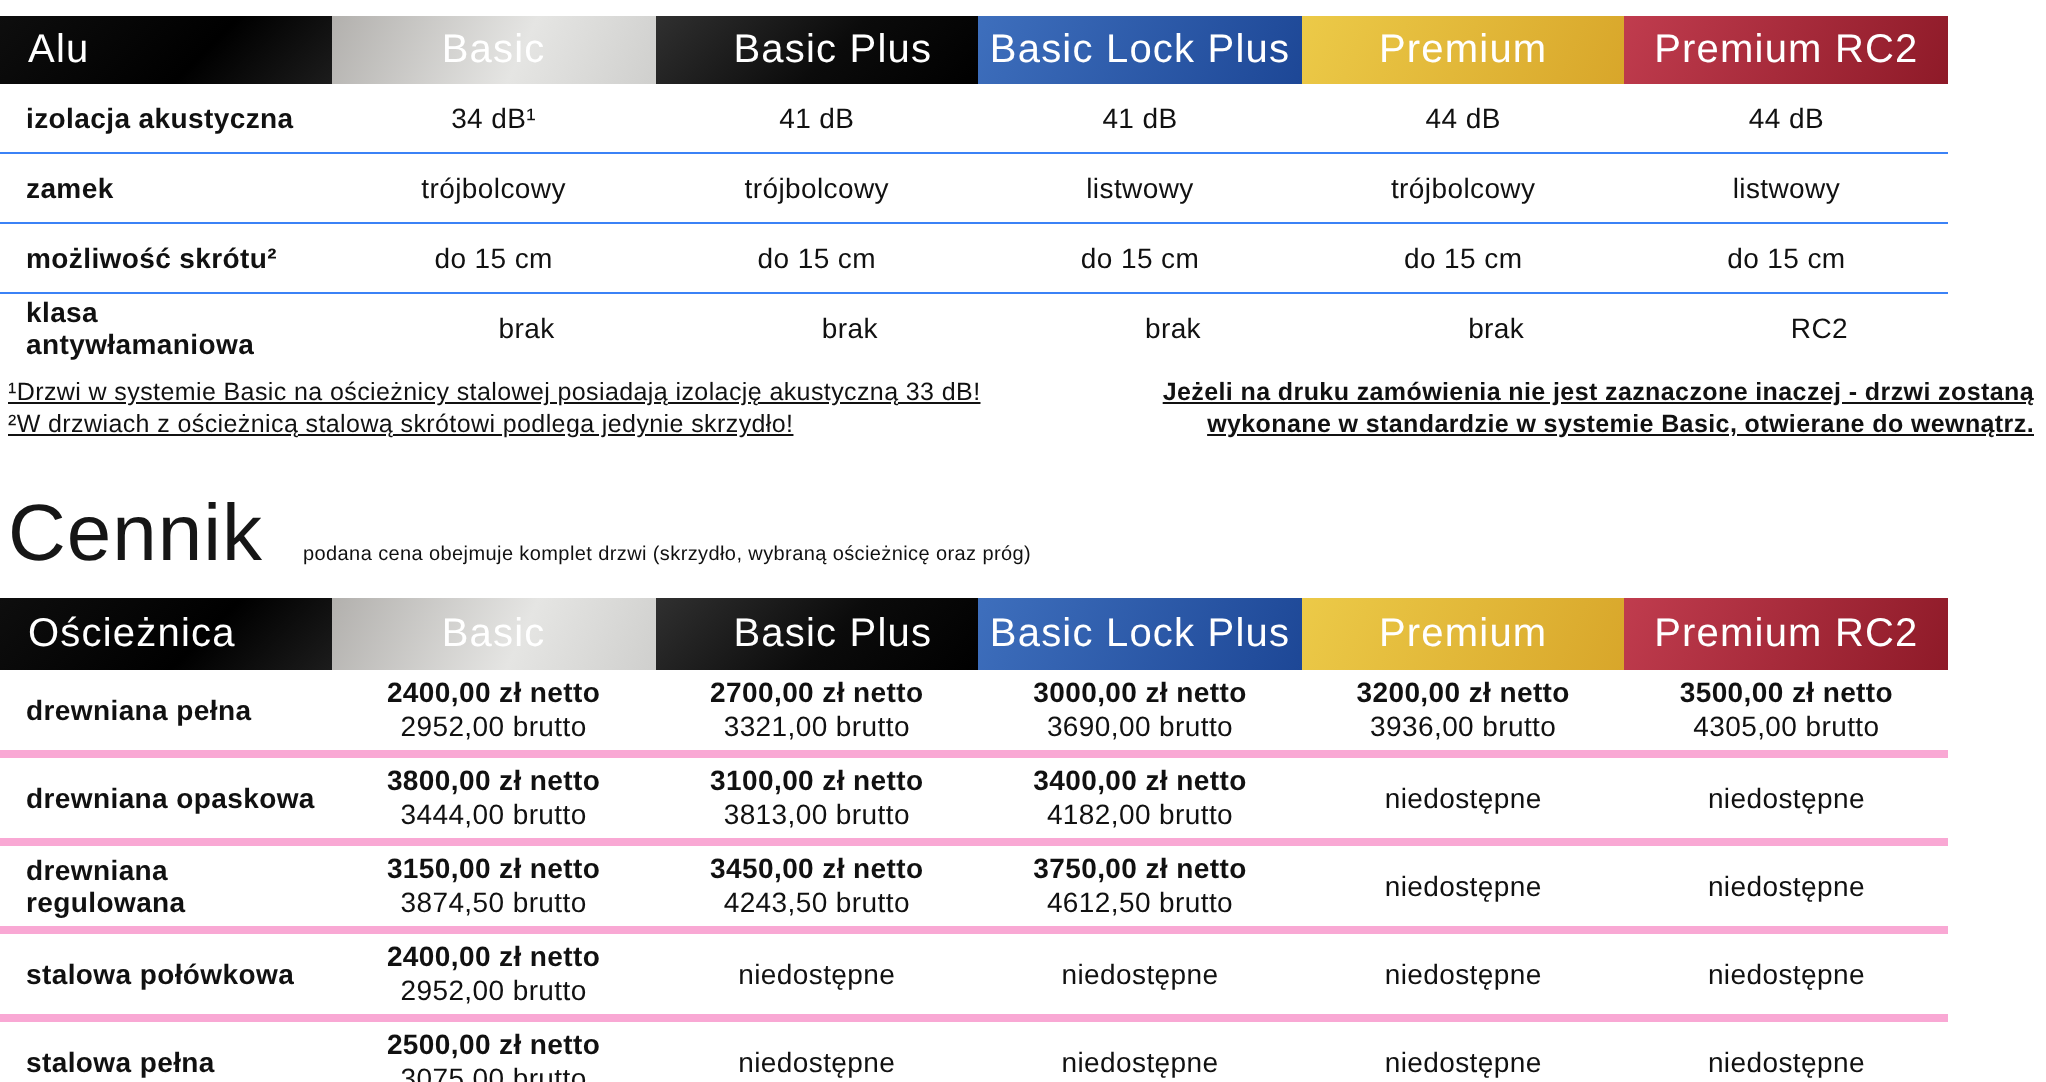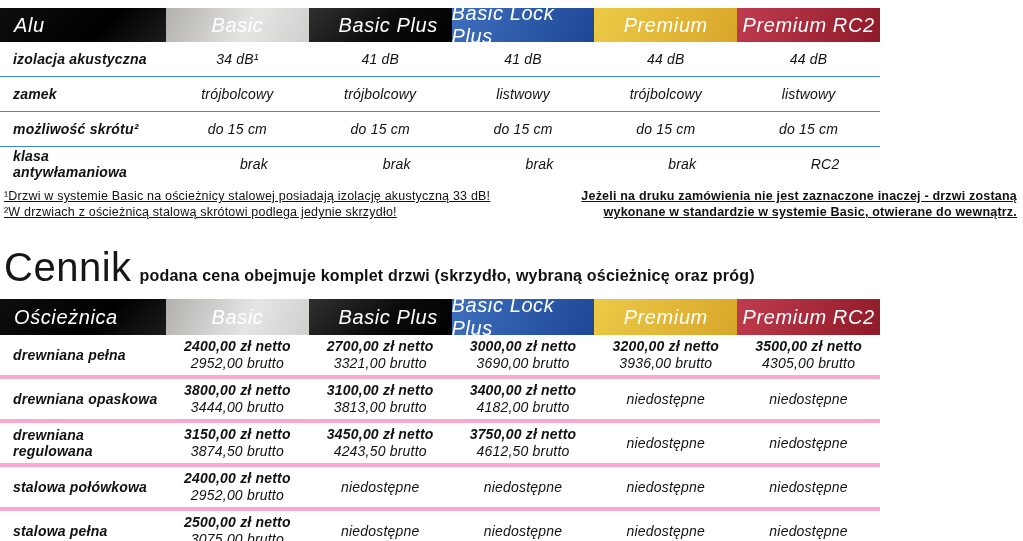--- a/index.html
+++ b/index.html
@@ -7,22 +7,21 @@
     width: 1023px; height: 541px; overflow: hidden;
     font-family: "Liberation Sans", sans-serif;
     color: #111; -webkit-font-smoothing: antialiased;
   }
   .page { width: 1023px; height: 541px; box-sizing: border-box; padding-top: 8px; }
 
   
   .row6 {
     display: grid;
     grid-template-columns: 166px repeat(5, 1fr);
-    width: 880px;
-    font-style: italic;
+    width: 974px;
   }
 
   
   .hdr-cell {
     height: 34px; display: flex; align-items: center; justify-content: center;
     color: #fff; font-size: 20px; font-weight: 400; letter-spacing: 0.6px;
   }
   .hdr-corner { justify-content: flex-start; padding-left: 14px; box-sizing: border-box; }
   .h-black  { background: linear-gradient(135deg, #303030 0%, #0b0b0b 55%, #000 100%); padding-left: 16px; }
   .h-corner { background: linear-gradient(135deg, #0e0e0e 0%, #000 60%, #1c1c1c 100%); }
@@ -41,21 +40,21 @@
   .notes {
     display: flex; justify-content: space-between; align-items: flex-start;
     margin-top: 7px; padding: 0 6px 0 4px; box-sizing: border-box; width: 1023px; text-decoration: underline;
   }
   .notes-left  { font-size: 12.5px; line-height: 16px; letter-spacing: 0.2px; }
   .notes-right { font-size: 12.5px; line-height: 16px; font-weight: bold; text-align: right; max-width: 470px; letter-spacing: 0.2px; }
 
   
   .cennik-head { display: flex; align-items: baseline; margin-top: 25px; padding-left: 4px; }
   .cennik-title { font-size: 40px; font-weight: 400; letter-spacing: 0.5px; color: #161616; }
-  .cennik-sub   { font-size: 16px; margin-left: 8px; letter-spacing: 0.2px; font-weight: bold; }
+  .cennik-sub   { font-size: 10px; margin-left: 20px; letter-spacing: 0.2px; }
 
   
   .t2 { margin-top: 9px; }
   .t2 .hdr-cell { height: 36px; }
   .t2-row { height: 40px; align-items: center; border-bottom: 4px solid #f9a8d4; }
   .t2-row.last { border-bottom: none; }
   .price-cell { display: flex; flex-direction: column; align-items: center; justify-content: center; text-align: center; line-height: 17px; }
   .price-cell .netto { font-weight: bold; font-size: 14px; letter-spacing: 0.2px; }
   .price-cell .brutto { font-size: 14px; letter-spacing: 0.2px; }
   .price-cell .na { font-size: 14px; letter-spacing: 0.2px; }

